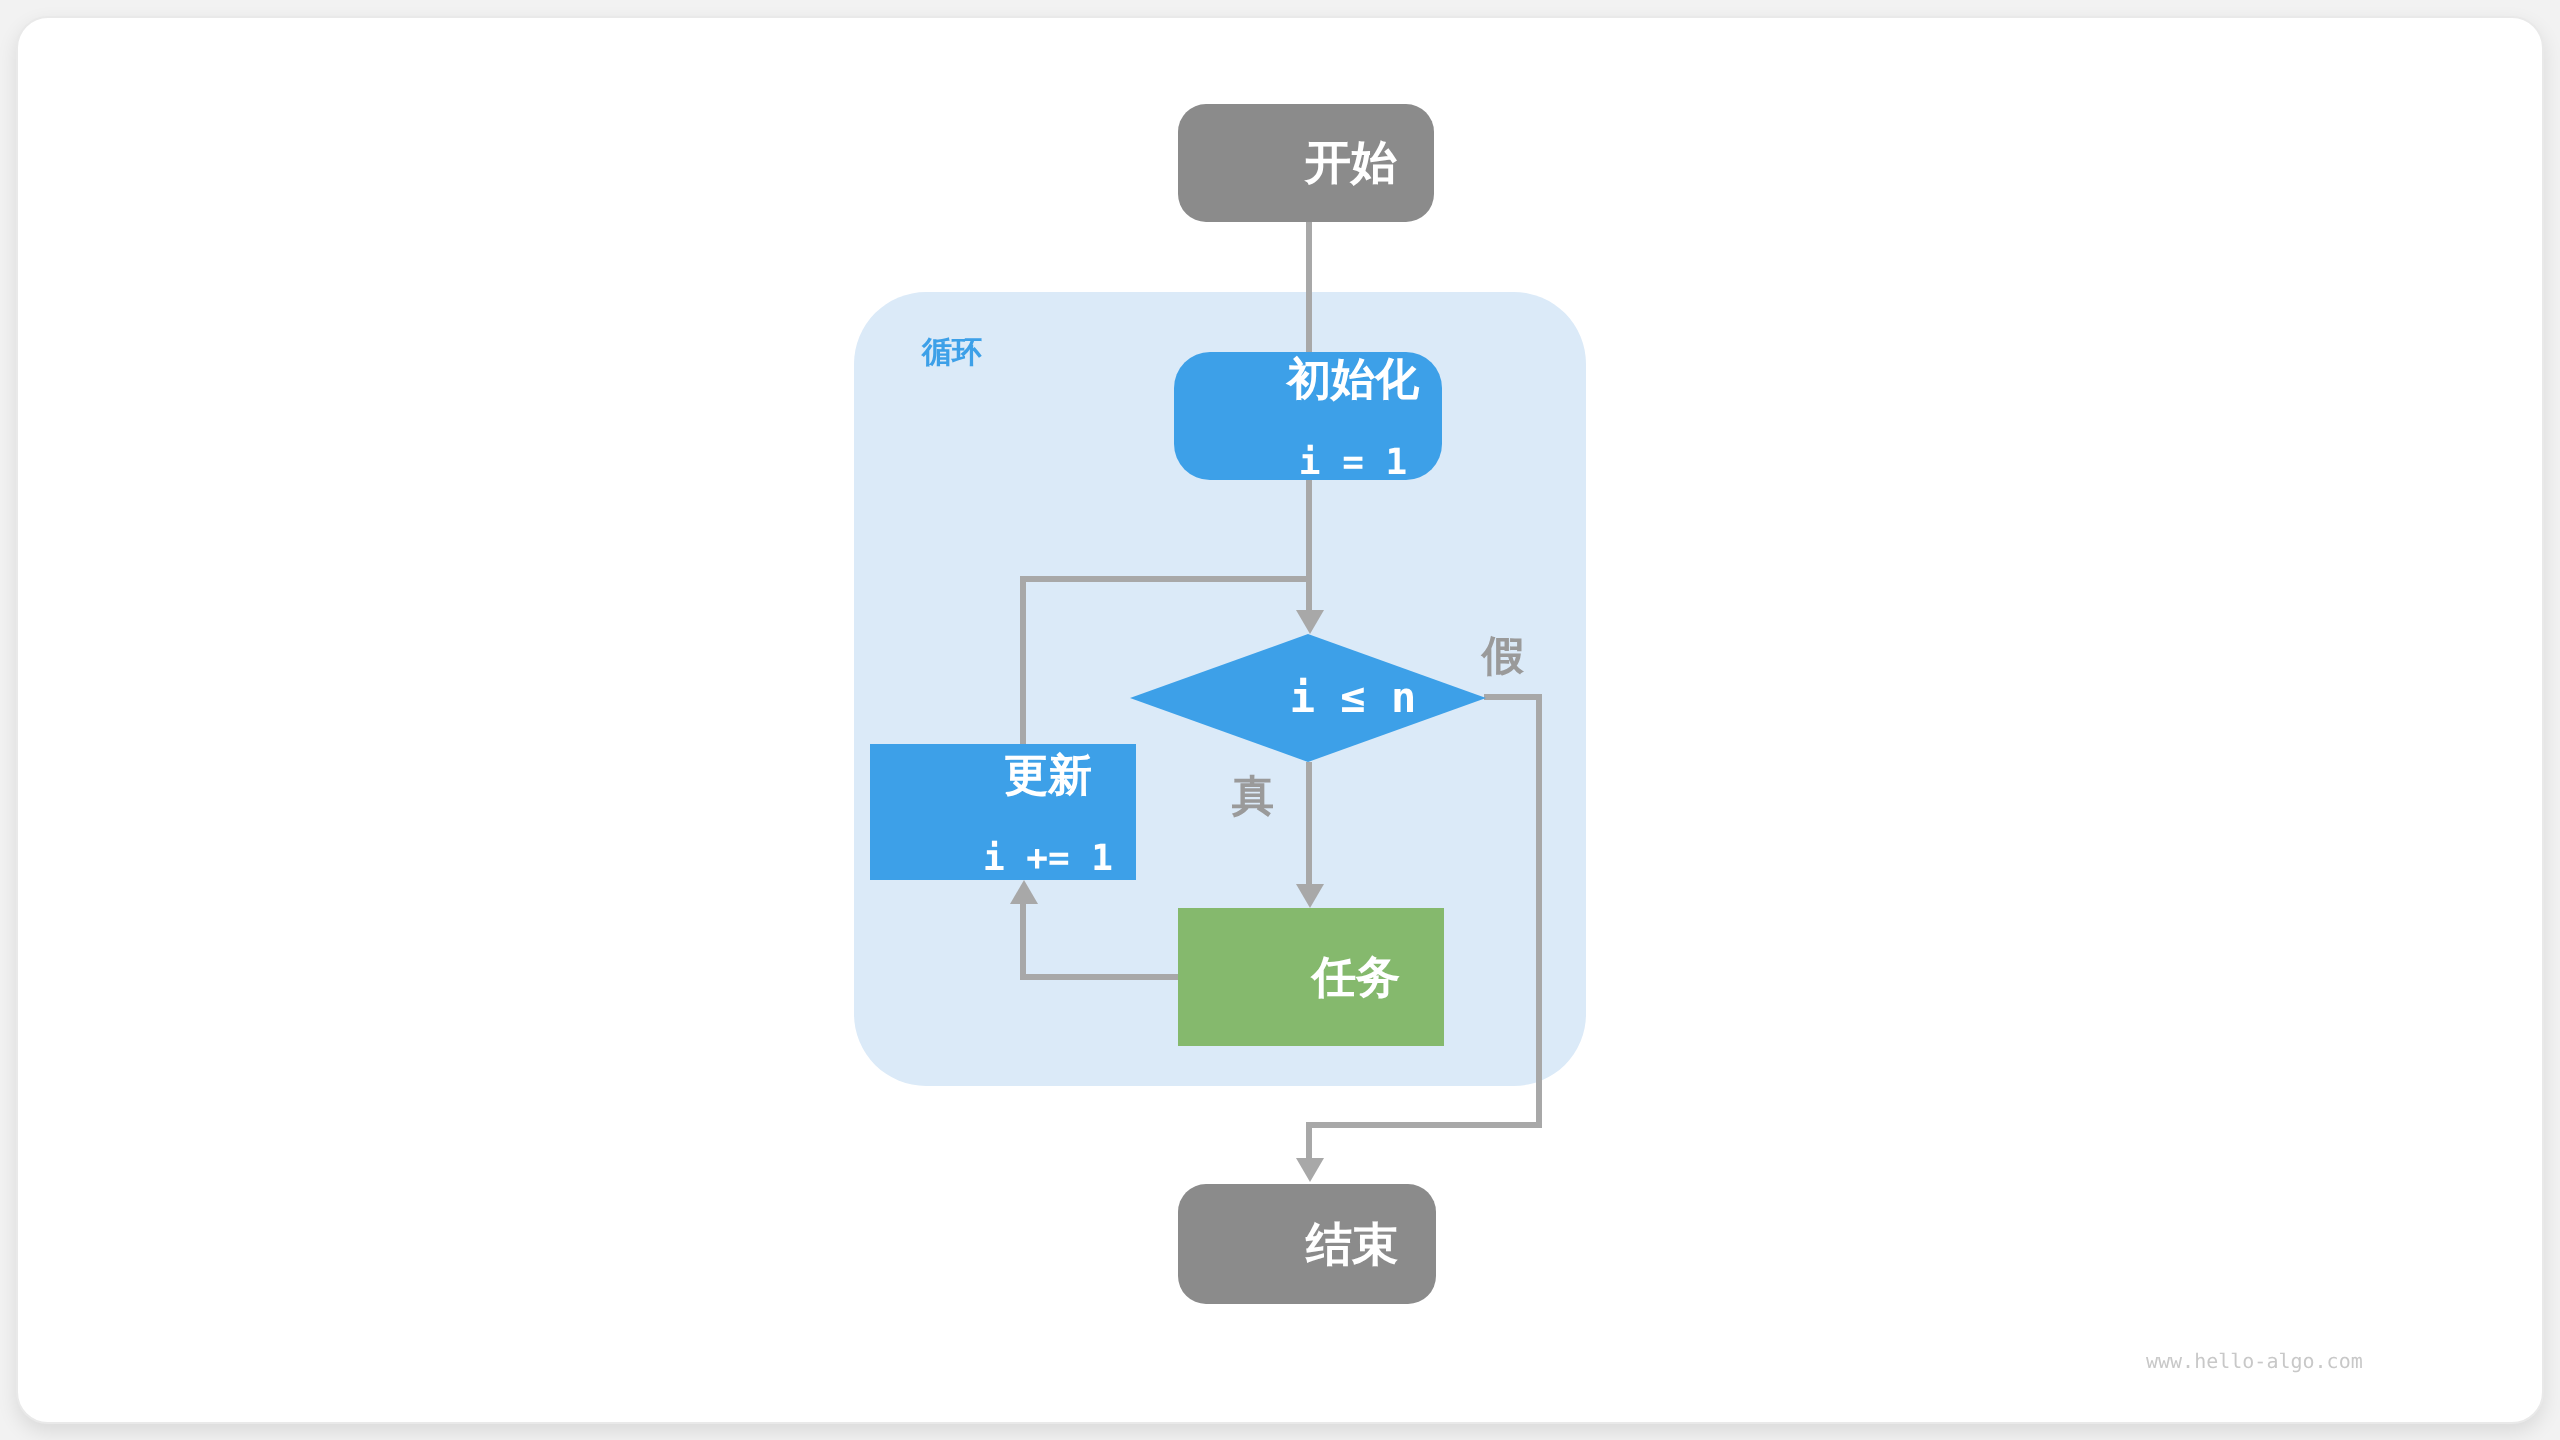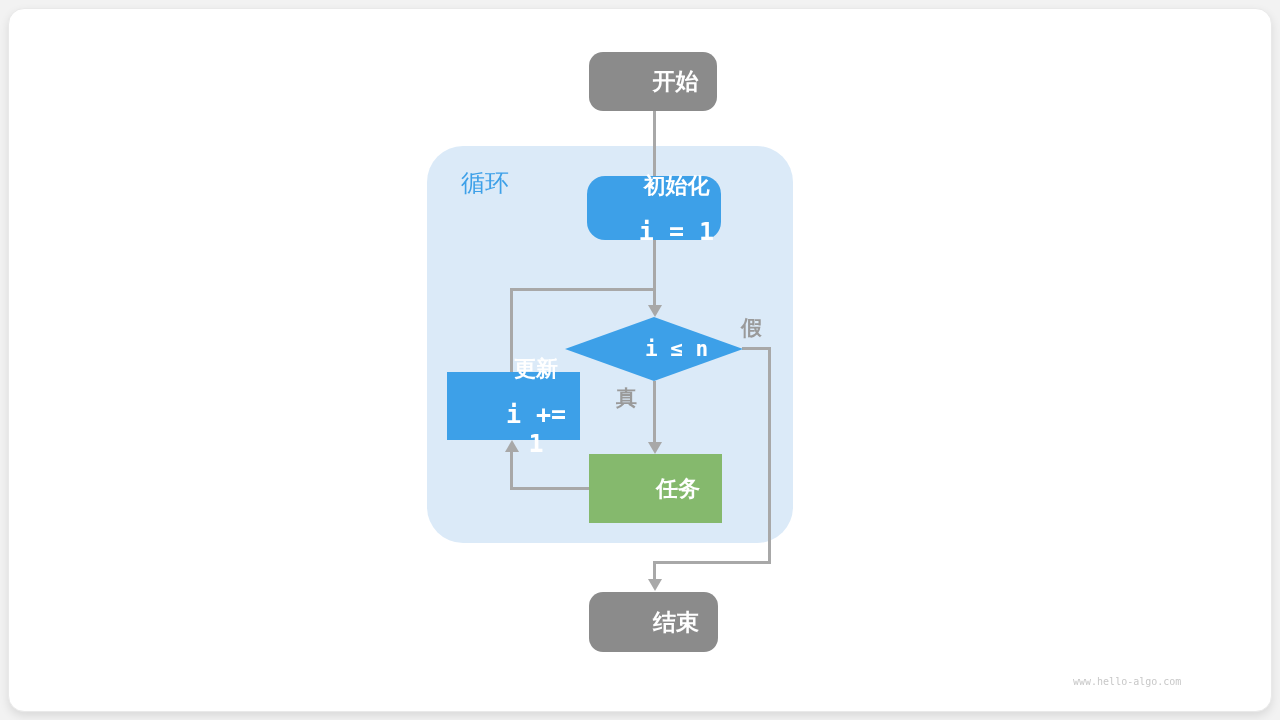--- a/index.html
+++ b/index.html
@@ -48,28 +48,28 @@
   }
   .terminal {
     background: var(--gray-node);
     border-radius: 14px;
     font-size: 23px;
   }
   .process-blue { background: var(--blue); font-size: 22px; }
   .process-green { background: var(--green); font-size: 22px; }
   .ncode {
     font-family: "DejaVu Sans Mono", monospace;
-    font-size: 25px;
+    font-size: 18px;
     font-weight: bold;
     margin-top: 16px;
   }
   #node-start { left: 589px; top: 52px;  width: 128px; height: 59px; }
   #node-end   { left: 589px; top: 592px; width: 129px; height: 60px; }
   #node-init  { left: 587px; top: 176px; width: 134px; height: 64px; border-radius: 18px; }
-  #node-update{ left: 447px; top: 372px; width: 133px; height: 68px; }
+  #node-update{ left: 435px; top: 372px; width: 133px; height: 68px; }
   #node-task  { left: 589px; top: 454px; width: 133px; height: 69px; }
   #node-cond {
     left: 565px; top: 317px; width: 178px; height: 64px;
     background: var(--blue);
     clip-path: polygon(50% 0, 100% 50%, 50% 100%, 0 50%);
     font-family: "DejaVu Sans Mono", monospace;
     font-size: 21px;
     text-align: right;
   }
   
@@ -78,22 +78,22 @@
     left: 427px; top: 146px;
     width: 366px; height: 397px;
     background: var(--blue-light);
     border-radius: 36px;
     z-index: 1;
   }
   .loop-label {
     position: absolute;
     left: 461px; top: 167px;
     color: var(--blue);
-    font-size: 24px;
-    font-weight: normal;
+    font-size: 15px;
+    font-weight: bold;
     z-index: 2;
   }
   
   .branch-label {
     position: absolute;
     color: var(--label-gray);
     font-size: 21px;
     font-weight: bold;
     z-index: 4;
   }

